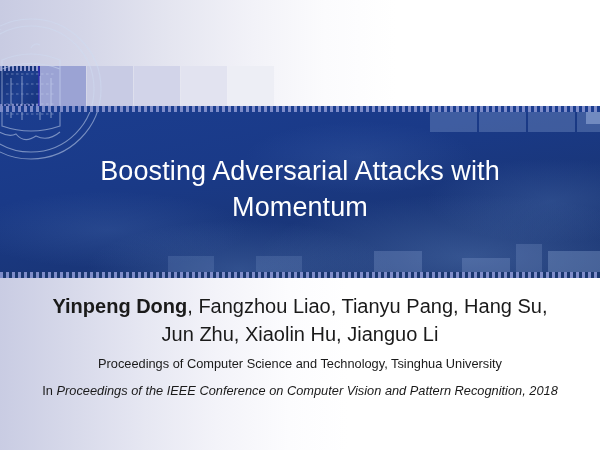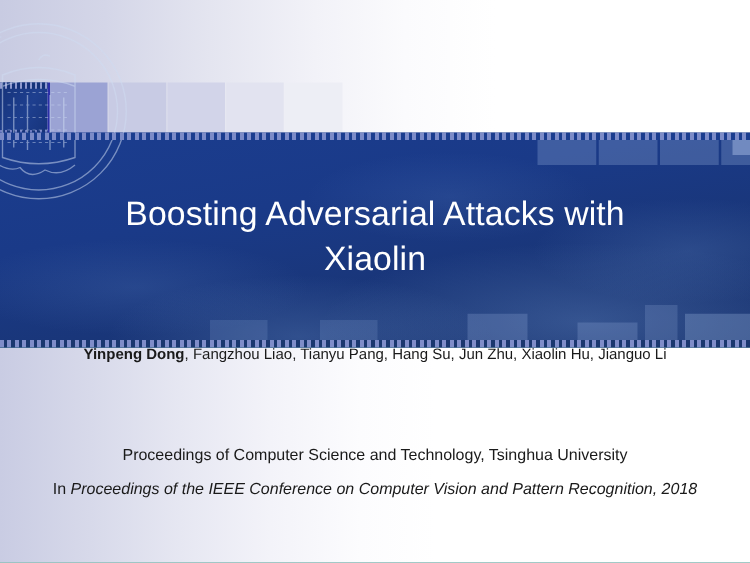--- a/index.html
+++ b/index.html
@@ -5,21 +5,21 @@
   html, body {
     margin: 0;
     padding: 0;
     background: #ffffff;
   }
   #slide {
     position: relative;
     width: 600px;
     height: 450px;
     overflow: hidden;
-    background: #0f766e;
+    background: #a16207;
     font-family: "Liberation Sans", sans-serif;
   }
 
   
   .bg-top-wash {
     position: absolute;
     left: 0; top: 0;
     width: 600px; height: 108px;
     background: linear-gradient(to right,
         #c8cbe2 0%, #d4d6e8 14%, #e4e5f0 28%,
@@ -139,25 +139,25 @@
     font-size: 27px;
     line-height: 1.33;
     font-weight: 400;
     letter-spacing: 0.1px;
     z-index: 6;
   }
 
   
   .authors {
     position: absolute;
-    left: 40px; top: 275px;
+    left: 40px; top: 292px;
     width: 520px;
     text-align: center;
     color: #1a1a1a;
-    font-size: 12px;
+    font-size: 20px;
     line-height: 1.42;
     font-weight: 400;
   }
   .authors b { font-weight: 700; }
 
   .affiliation {
     position: absolute;
     left: 30px; top: 355px;
     width: 540px;
     text-align: center;
@@ -226,21 +226,21 @@
       </g>
       <g fill="#cfdcf2" opacity="0.9">
         <text x="75" y="75" font-family="'Liberation Sans', sans-serif" font-size="9" text-anchor="middle" transform="rotate(-56 75 75) translate(0 -58)" letter-spacing="3.2">TSINGHUA</text>
         <text x="75" y="75" font-family="'Liberation Sans', sans-serif" font-size="9" text-anchor="middle" transform="rotate(128 75 75) translate(0 -58) rotate(180)" letter-spacing="3.2">UNIVERSITY</text>
       </g>
     </svg>
   </div>
 
   <div class="title">
     <div>Boosting Adversarial Attacks with</div>
-    <div>Xiaolin</div>
+    <div>Momentum</div>
   </div>
 
   <div class="authors"><b>Yinpeng Dong</b><span>, Fangzhou Liao, Tianyu Pang, Hang Su, Jun Zhu, Xiaolin Hu, Jianguo Li</span></div>
 
   <div class="affiliation">Proceedings of Computer Science and Technology, Tsinghua University</div>
 
   <div class="venue"><span>In </span><i>Proceedings of the IEEE Conference on Computer Vision and Pattern Recognition, 2018</i></div>
 
 </div>
 

